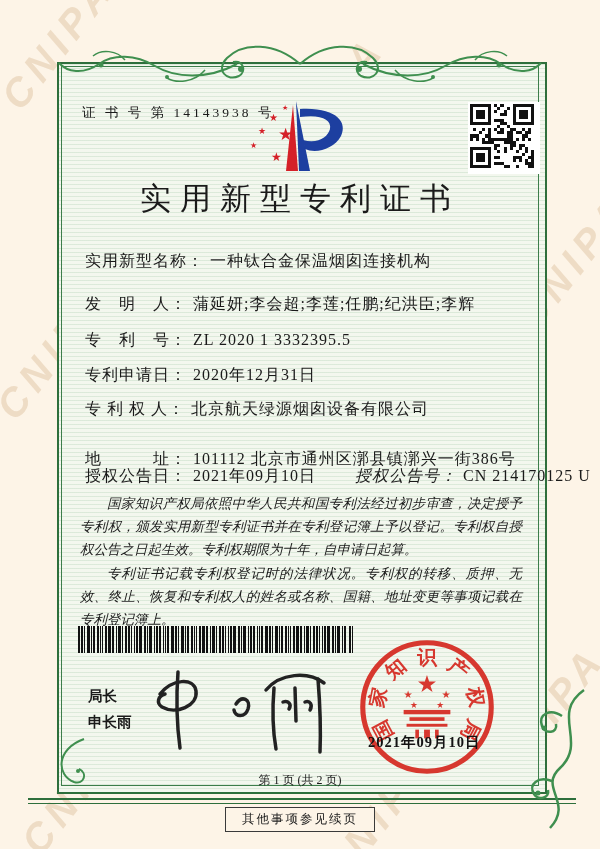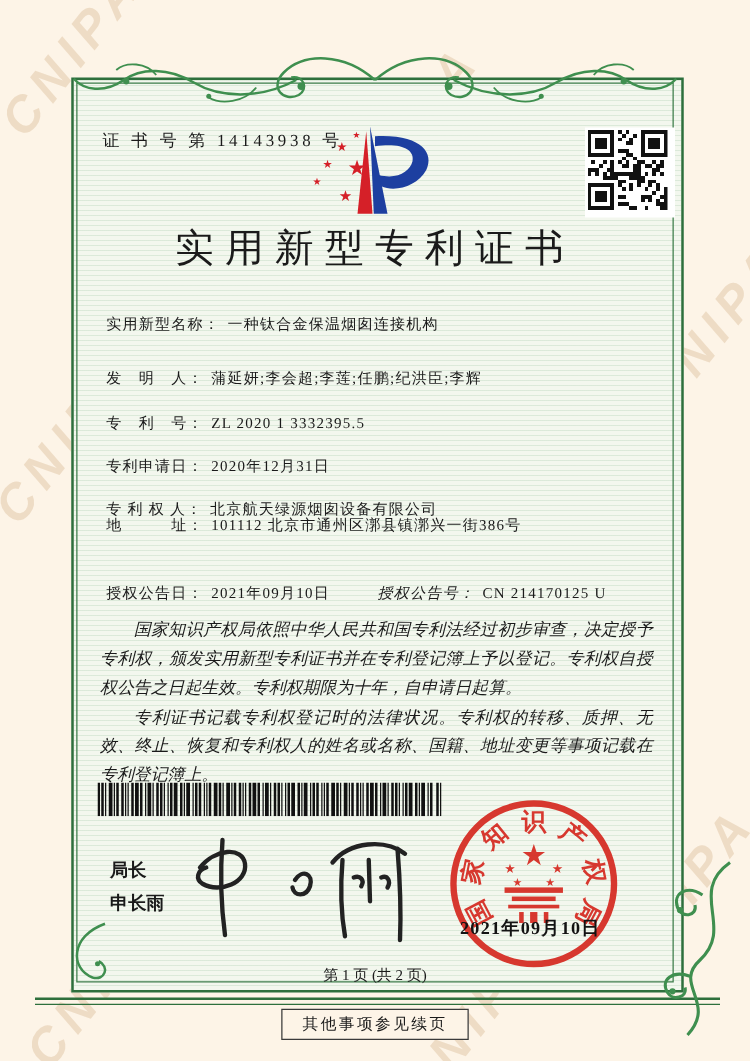--- a/index.html
+++ b/index.html
@@ -15,21 +15,21 @@
       background:#f3f7ee;z-index:2;
       background-image:repeating-linear-gradient(180deg,rgba(125,180,135,0.20) 0px,rgba(125,180,135,0.20) 1px,transparent 1px,transparent 4px);}
   .frame-inner{left:61px;top:66px;width:476px;height:718px;border:1px solid #3c7d4a;z-index:2;}
   
   .certno{left:82px;top:104px;font-size:13.5px;letter-spacing:3px;z-index:4;}
   .logo{left:240px;top:96px;z-index:4;}
   .qr{left:468px;top:102px;width:68px;height:68px;background:#fff;padding:2px;z-index:4;}
   .title{left:57px;top:178px;width:486px;text-align:center;font-size:31px;font-weight:400;
          letter-spacing:9px;z-index:4;}
   
-  .row{left:85px;width:450px;font-size:12px;letter-spacing:1px;z-index:4;white-space:nowrap;}
+  .row{left:85px;width:450px;font-size:16px;letter-spacing:1px;z-index:4;white-space:nowrap;}
   .row .lbl{display:inline-block;}
   .row .val{margin-left:6px;}
   .grant2{margin-left:34px;font-style:italic;}
   
   .bodytext{left:80px;top:492px;width:442px;font-size:13.5px;line-height:1.72;
             text-align:justify;font-style:italic;z-index:4;}
   .bodytext p{margin:0;text-indent:2em;}
   
   .barcode{left:78px;top:626px;z-index:4;}
   
@@ -307,21 +307,21 @@
 </div>
 <div class="abs row" style="top:330px">
   <span class="lbl">专　利　号：</span><span class="val">ZL 2020 1 3332395.5</span>
 </div>
 <div class="abs row" style="top:365px">
   <span class="lbl">专利申请日：</span><span class="val">2020年12月31日</span>
 </div>
 <div class="abs row" style="top:399px">
   <span class="lbl">专 利 权 人：</span><span class="val">北京航天绿源烟囱设备有限公司</span>
 </div>
-<div class="abs row" style="top:412px">
+<div class="abs row" style="top:449px">
   <span class="lbl">地　　　址：</span><span class="val">101112 北京市通州区漷县镇漷兴一街386号</span>
 </div>
 <div class="abs row" style="top:466px">
   <span class="lbl">授权公告日：</span><span class="val">2021年09月10日</span>
   <span class="lbl grant2">授权公告号：</span><span class="val">CN 214170125 U</span>
 </div>
 
 <div class="abs bodytext">
   <p>国家知识产权局依照中华人民共和国专利法经过初步审查，决定授予专利权，颁发实用新型专利证书并在专利登记簿上予以登记。专利权自授权公告之日起生效。专利权期限为十年，自申请日起算。</p>
   <p>专利证书记载专利权登记时的法律状况。专利权的转移、质押、无效、终止、恢复和专利权人的姓名或名称、国籍、地址变更等事项记载在专利登记簿上。</p>

